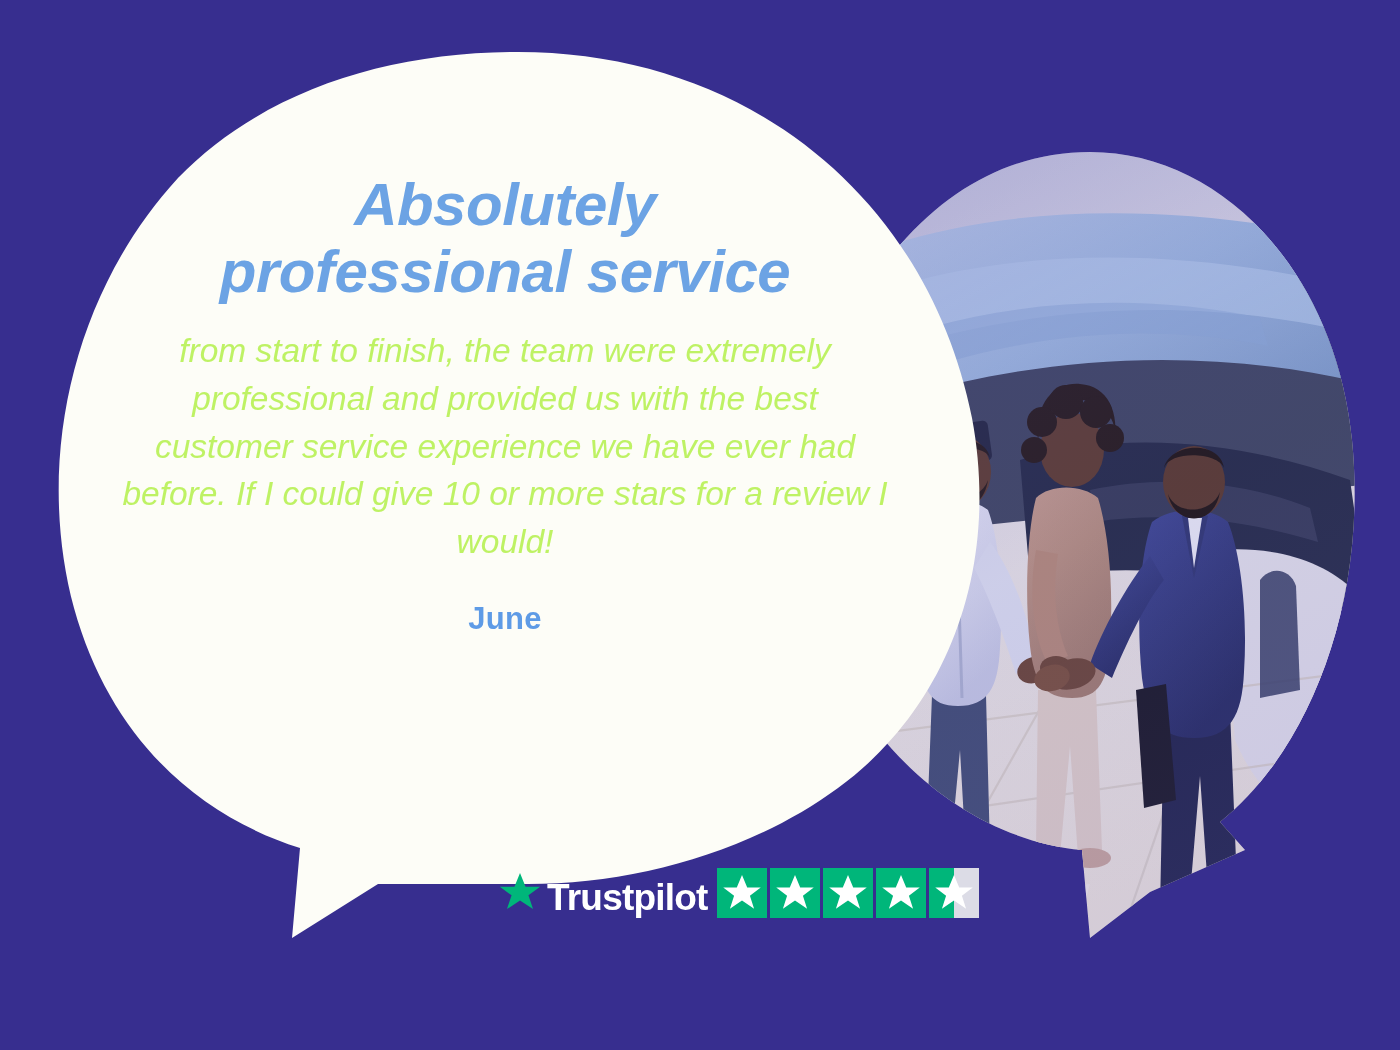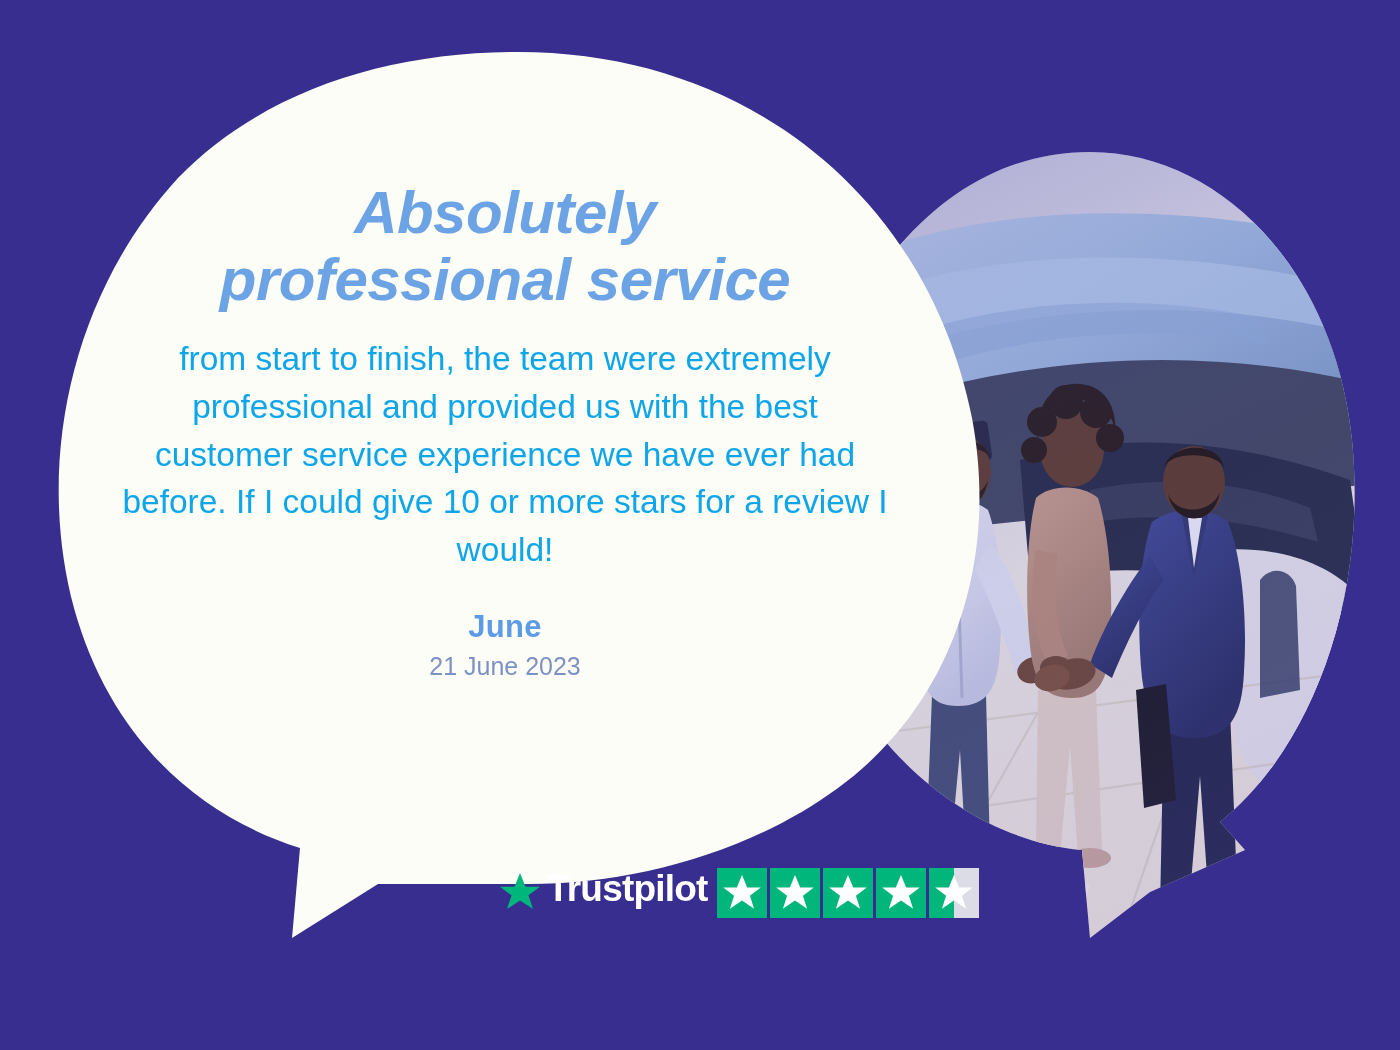--- a/index.html
+++ b/index.html
@@ -43,38 +43,39 @@
   .quote-bubble svg {
     display: block;
     width: 100%;
     height: 100%;
   }
 
   
   .quote-content {
     position: absolute;
     left: 95px;
-    top: 179px;
+    top: 171px;
     width: 820px;
     text-align: center;
   }
   .quote-headline {
     font-size: 60px;
     line-height: 1.12;
     font-weight: bold;
     font-style: italic;
     color: #6CA3E4;
     letter-spacing: -0.5px;
     margin: 0 0 22px 0;
     padding: 0 24px;
   }
   .quote-body {
     font-size: 33.5px;
     line-height: 1.42;
-    color: #0ea5e9;
+    font-style: italic;
+    color: #bef264;
     margin: 0;
     padding: 0 24px;
   }
   .quote-author {
     margin-top: 36px;
     font-size: 31px;
     font-weight: bold;
     color: #5E9BE6;
     letter-spacing: 0.3px;
   }
@@ -88,21 +89,21 @@
   .trustpilot {
     position: absolute;
     left: 497px;
     top: 866px;
     display: flex;
     align-items: center;
     height: 54px;
   }
   .tp-logo {
     display: flex;
-    align-items: flex-start;
+    align-items: flex-end;
     margin-right: 9px;
   }
   .tp-logo svg { display: block; }
   .tp-wordmark {
     font-size: 37px;
     font-weight: bold;
     color: #FFFFFF;
     letter-spacing: -0.8px;
     margin-left: 4px;
     line-height: 1;
@@ -311,21 +312,20 @@
     </svg>
   </div>
 
   <div class="quote-content">
     <div class="quote-headline">
       <span>Absolutely</span><br>
       <span>professional service</span>
     </div>
     <p class="quote-body">from start to finish, the team were extremely professional and provided us with the best customer service experience we have ever had before. If I could give 10 or more stars for a review I would!</p>
     <div class="quote-author">June</div>
-    <div class="quote-date">21 June 2023</div>
   </div>
 
   <div class="trustpilot">
     <div class="tp-logo">
       <span>
         <svg width="46" height="46" viewBox="0 0 24 24" aria-hidden="true">
           <path d="M12 1.6 L14.9 8.7 L22.5 8.7 L16.4 13.2 L18.8 20.4 L12 15.9 L5.2 20.4 L7.6 13.2 L1.5 8.7 L9.1 8.7 Z" fill="#00B67A"></path>
         </svg>
       </span>
       <span class="tp-wordmark">Trustpilot</span>

